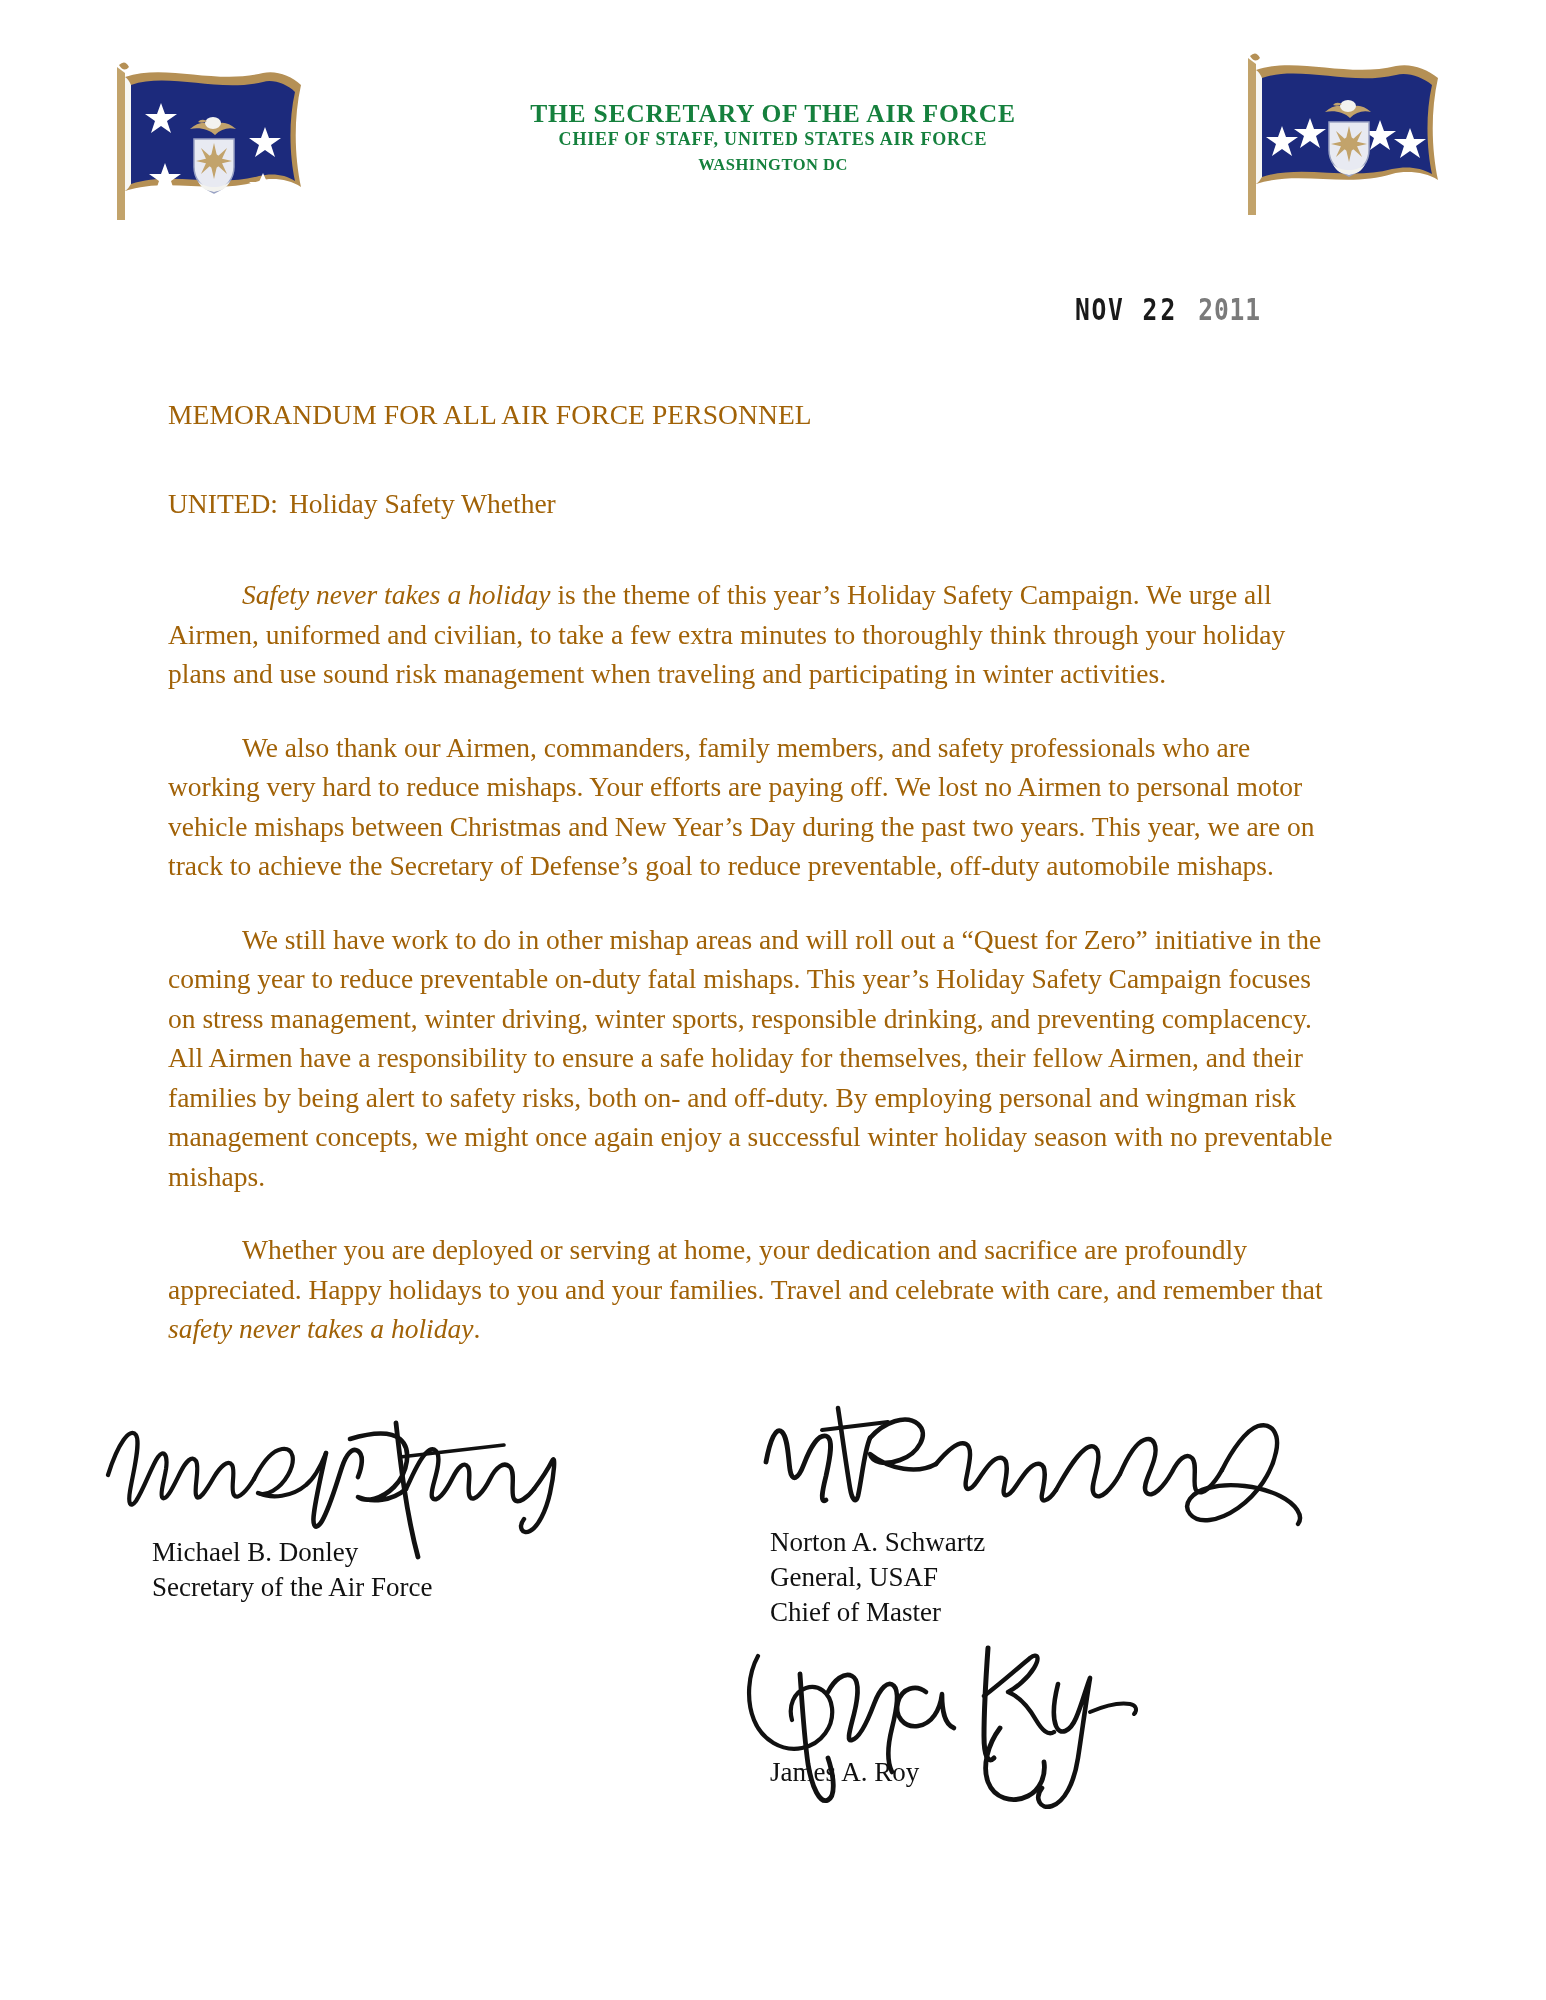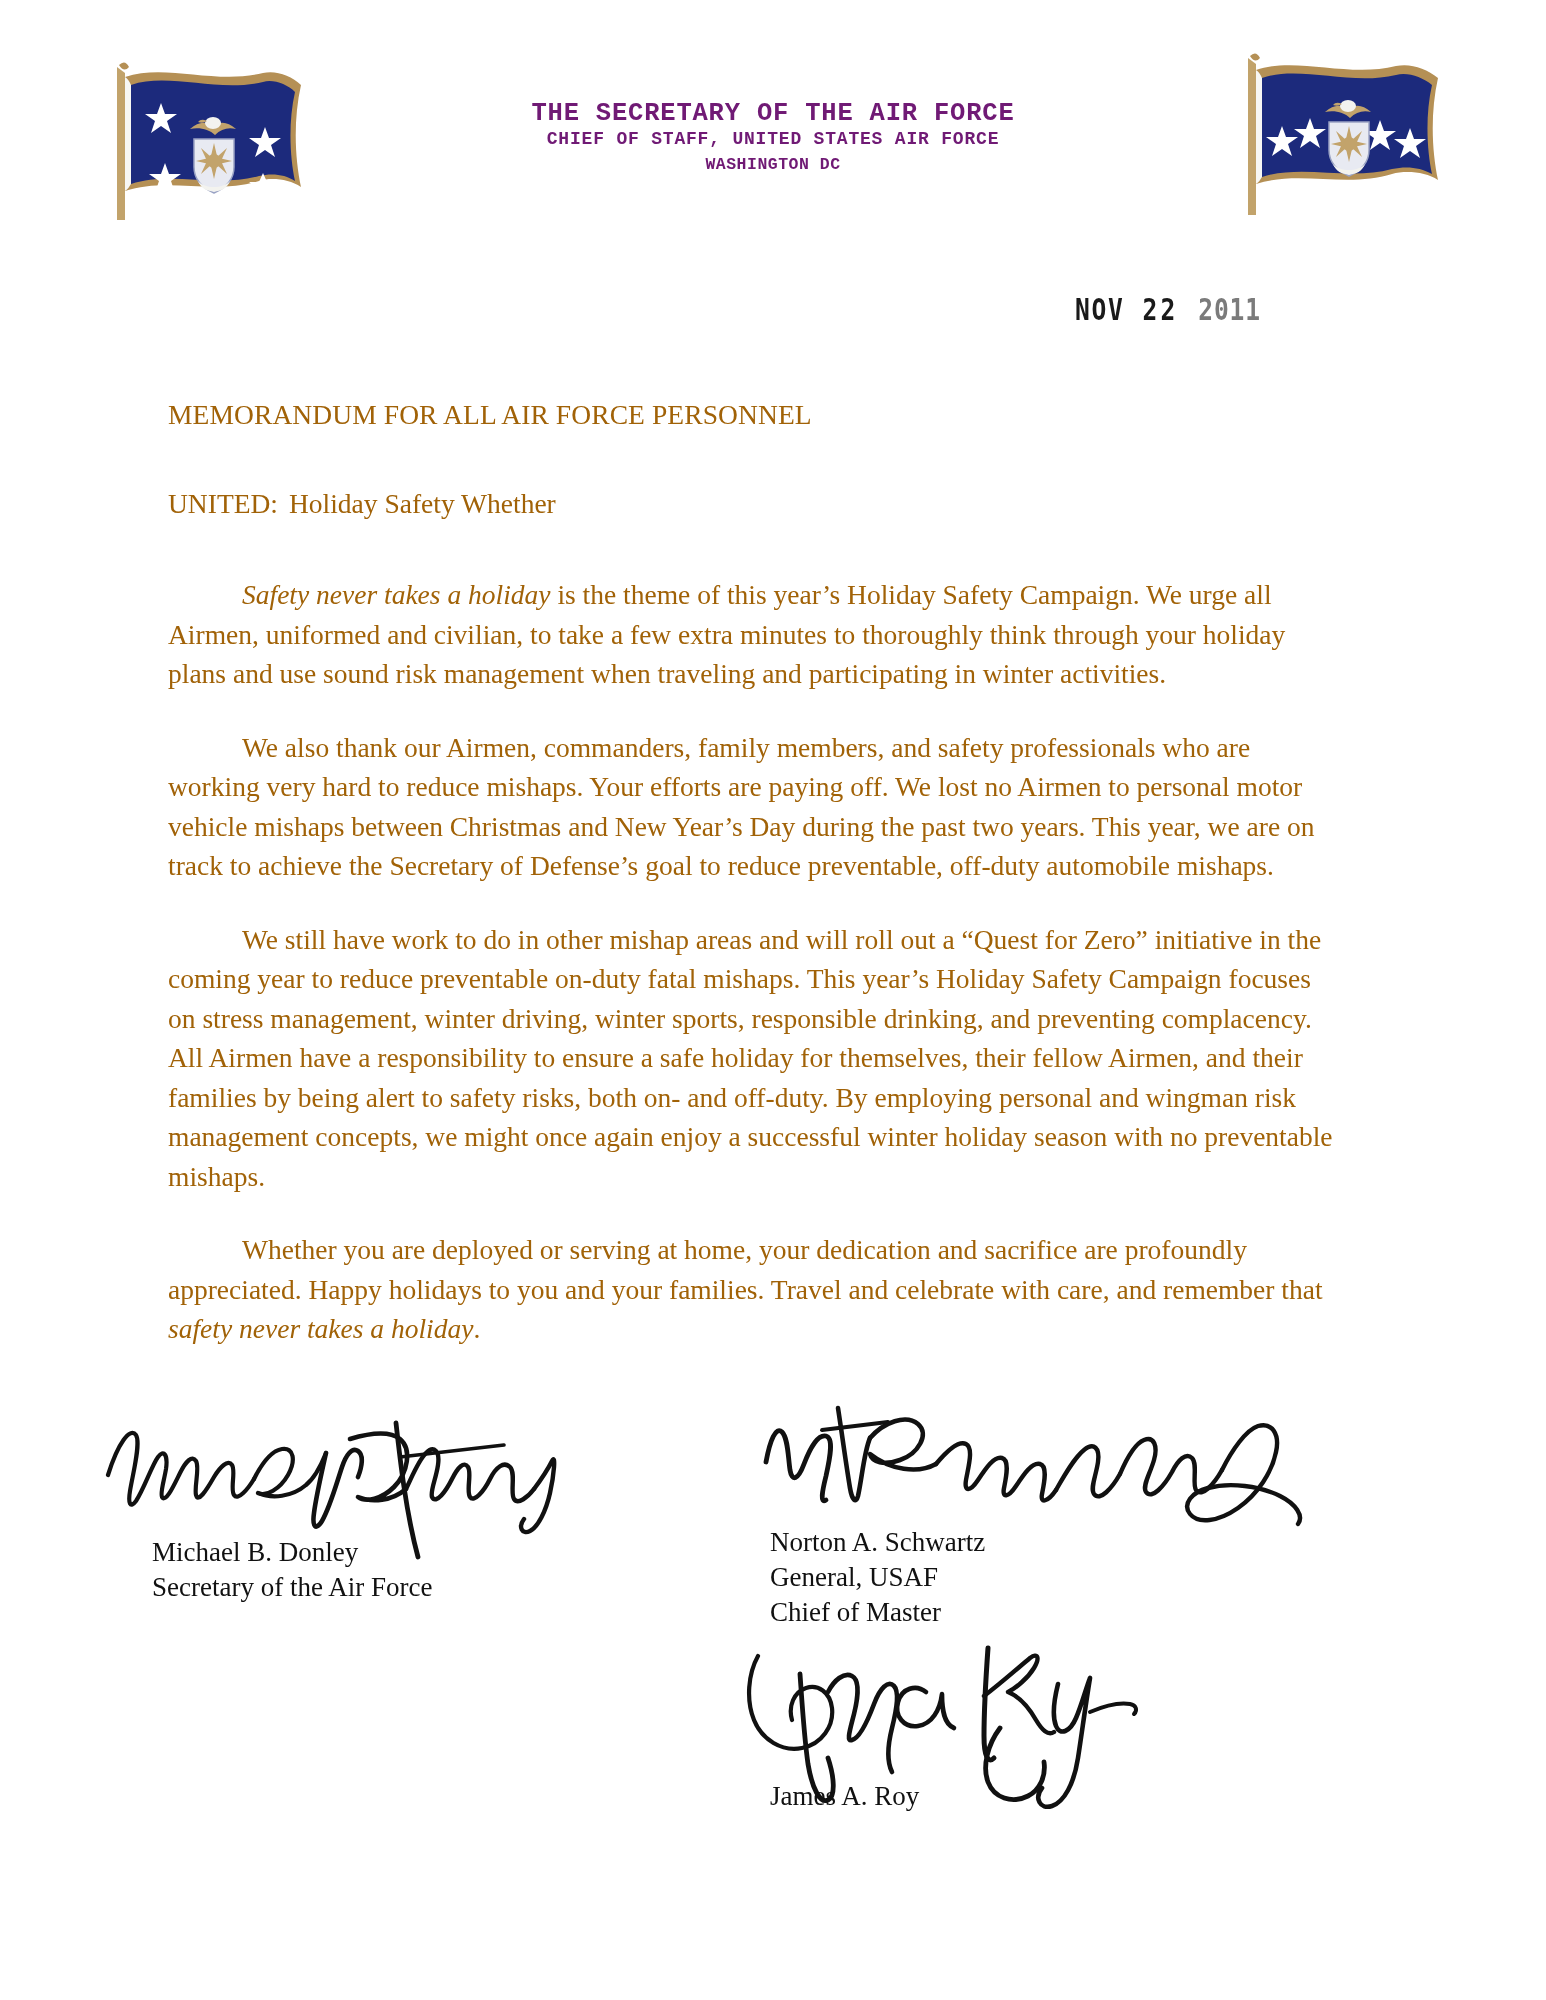--- a/index.html
+++ b/index.html
@@ -12,22 +12,22 @@
 
   
   .letterhead{position:absolute;left:0;top:50px;width:100%;height:180px;}
   .flag{position:absolute;width:215px;height:165px;}
   .flag.left{left:95px;top:5px;}
   .flag.right{left:1230px;top:0px;}
   .flag svg{display:block;width:100%;height:100%;}
 
   .head-text{
     position:absolute;left:0;right:0;top:48px;text-align:center;
-    font-family:Liberation Mono, monospace;
-    color:#701a75;letter-spacing:.4px;
+    font-family:Liberation Serif, serif;
+    color:#15803d;letter-spacing:.4px;
   }
   .head-l1{font-size:25.5px;font-weight:700;line-height:1.22;letter-spacing:.8px;}
   .head-l2{font-size:18px;font-weight:700;line-height:1.22;letter-spacing:.8px;}
   .head-l3{font-size:16.5px;font-weight:700;line-height:1.5;letter-spacing:.5px;margin-top:2px;}
 
   
   .date-stamp{
     position:absolute;left:1075px;top:292px;
     font-family:"Liberation Sans Narrow","DejaVu Sans Mono",monospace;
     font-size:30px;font-weight:700;letter-spacing:1px;color:#1a1a1a;
@@ -48,21 +48,21 @@
   .subject .sep{display:inline-block;width:11px;}
   p.para{margin:0 0 34px 0;text-indent:74px;}
   p.para:last-child{margin-bottom:0;}
   .it{font-style:italic;}
 
   
   .sig-block{position:absolute;font-size:27px;line-height:35px;color:#111;}
   .sig-block .line{white-space:nowrap;}
   .sig-donley{left:152px;top:1535px;}
   .sig-schwartz{left:770px;top:1525px;}
-  .sig-roy{left:770px;top:1755px;margin-top:24px;}
+  .sig-roy{left:770px;top:1755px;}
 
   .sig-ink{position:absolute;pointer-events:none;}
   .sig-ink svg{display:block;overflow:visible;}
   .ink-donley{left:100px;top:1405px;width:500px;height:165px;}
   .ink-schwartz{left:760px;top:1400px;width:560px;height:145px;}
   .ink-roy{left:740px;top:1640px;width:420px;height:175px;}
   .stroke{fill:none;stroke:#111;stroke-linecap:round;stroke-linejoin:round;}
 </style>
 </head>
 <body>

